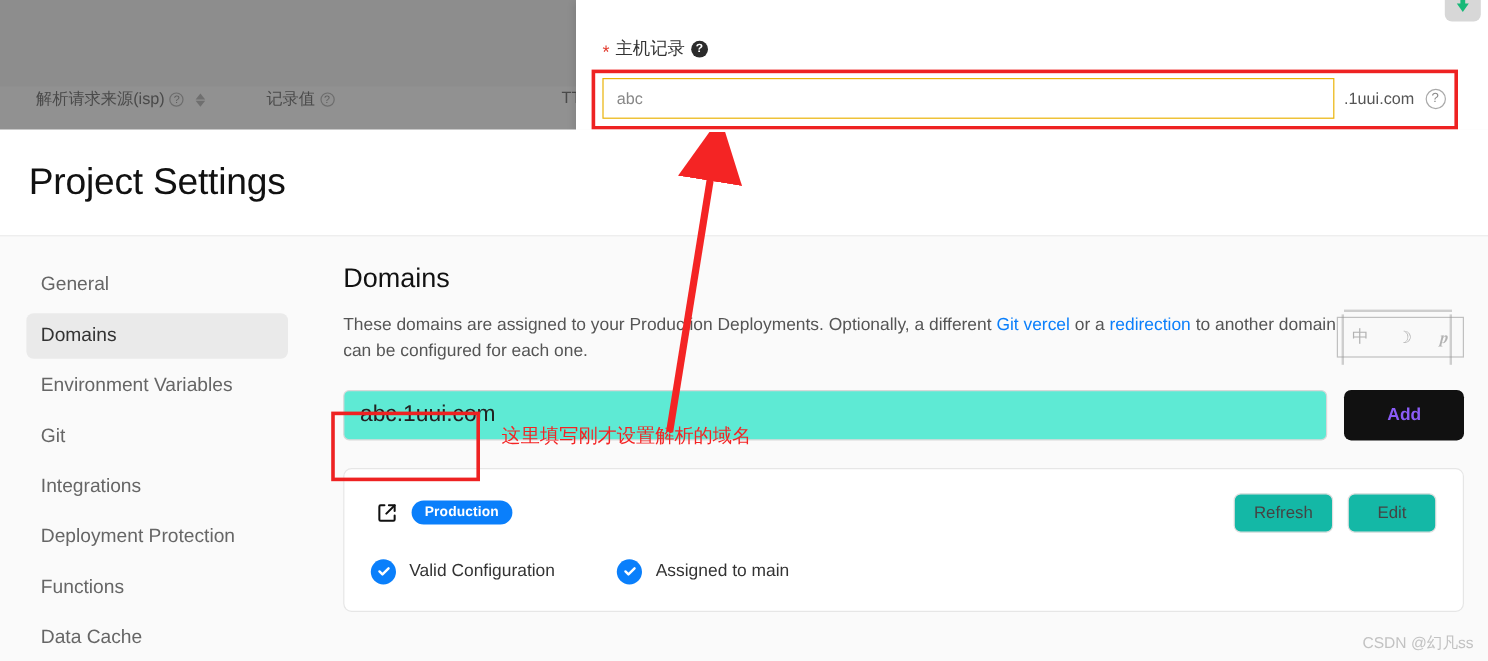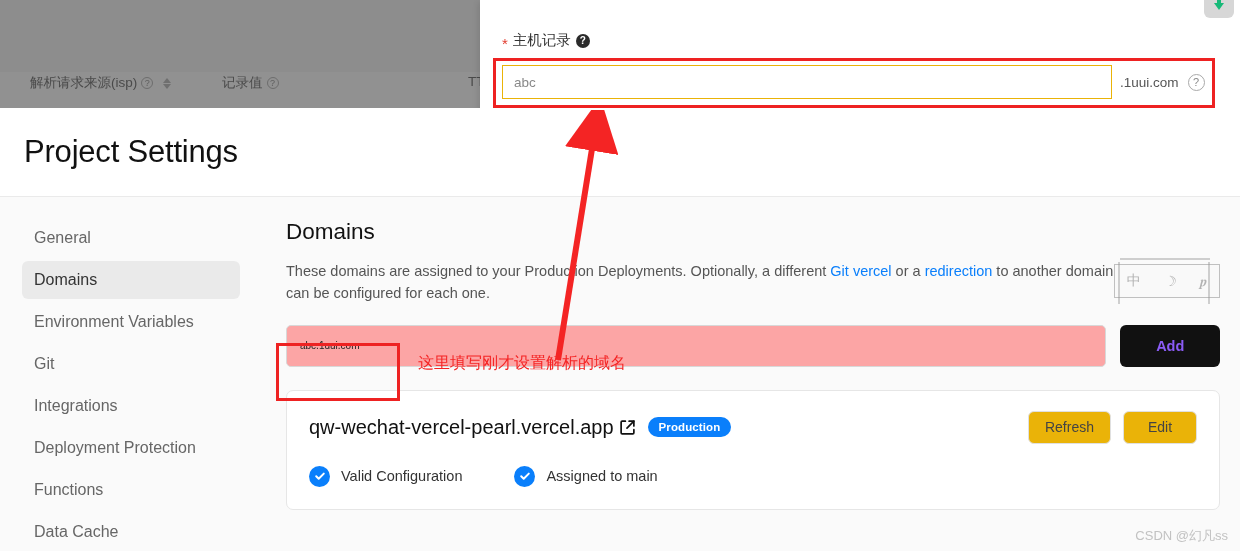--- a/index.html
+++ b/index.html
@@ -135,21 +135,21 @@
   .section-desc {
     font-size: 14.5px; color: #555; line-height: 1.5;
     max-width: 846px; margin-bottom: 20px;
   }
   .section-desc a { color: #0a7ffb; text-decoration: none; }
 
   .add-row { display: flex; align-items: center; gap: 14px; margin-bottom: 23px; }
   .domain-input {
     width: 824px; height: 42px;
     border: 1px solid #d8d8d8; border-radius: 5px;
-    background: #fca5a5; font-size: 10px; color: #222;
+    background: #5eead4; font-size: 19px; color: #222;
     padding: 0 13px; outline: none;
     font-family: "Liberation Sans", sans-serif;
   }
   .add-btn {
     width: 100px; height: 42px; border-radius: 6px;
     background: #111; color: #8b5cf6; border: none;
     font-size: 14.5px; font-weight: 600; cursor: pointer;
     font-family: "Liberation Sans", sans-serif;
   }
 
@@ -162,21 +162,21 @@
   .domain-name { font-size: 20px; color: #111; font-weight: 400; }
   .ext-link { margin-left: 5px; display: inline-flex; align-items: center; }
   .badge {
     margin-left: 12px; background: #0a7ffb; color: #fff;
     font-size: 11.5px; font-weight: 700; border-radius: 999px;
     padding: 4px 11px; letter-spacing: .1px;
   }
   .card-actions { margin-left: auto; display: flex; gap: 12px; }
   .ghost-btn {
     height: 33px; min-width: 74px; padding: 0 16px;
-    background: #eab308; border: 1px solid #e0e0e0; border-radius: 6px;
+    background: #14b8a6; border: 1px solid #e0e0e0; border-radius: 6px;
     font-size: 14px; color: #444; cursor: pointer;
     font-family: "Liberation Sans", sans-serif;
   }
   .status-row { display: flex; align-items: center; gap: 14px; margin-top: 22px; }
   .status-item { display: flex; align-items: center; gap: 11px; }
   .status-item + .status-item { margin-left: 38px; }
   .check {
     width: 21px; height: 21px; border-radius: 50%;
     background: #0a7ffb; display: flex; align-items: center; justify-content: center;
   }
@@ -297,21 +297,20 @@
 
         <p class="section-desc"><span>These domains are assigned to your Production Deployments. Optionally, a different </span><a href="#">Git vercel</a><span> or a </span><a href="#">redirection</a><span> to another domain can be configured for each one.</span></p>
 
         <div class="add-row">
           <input class="domain-input" type="text" value="abc.1uui.com" style="">
           <button class="add-btn">Add</button>
         </div>
 
         <div class="domain-card">
           <div class="card-top">
-            <span class="domain-name">qw-wechat-vercel-pearl.vercel.app</span>
             <span class="ext-link">
               <svg width="17" height="17" viewBox="0 0 16 16" fill="none" stroke="#111" stroke-width="1.6" stroke-linecap="round" stroke-linejoin="round">
                 <path d="M6 2 H3 a1 1 0 0 0 -1 1 V13 a1 1 0 0 0 1 1 H13 a1 1 0 0 0 1 -1 V10"></path>
                 <path d="M9.5 2 H14 V6.5"></path>
                 <path d="M14 2 L7.5 8.5"></path>
               </svg>
             </span>
             <span class="badge">Production</span>
             <span class="card-actions">
               <button class="ghost-btn">Refresh</button>

